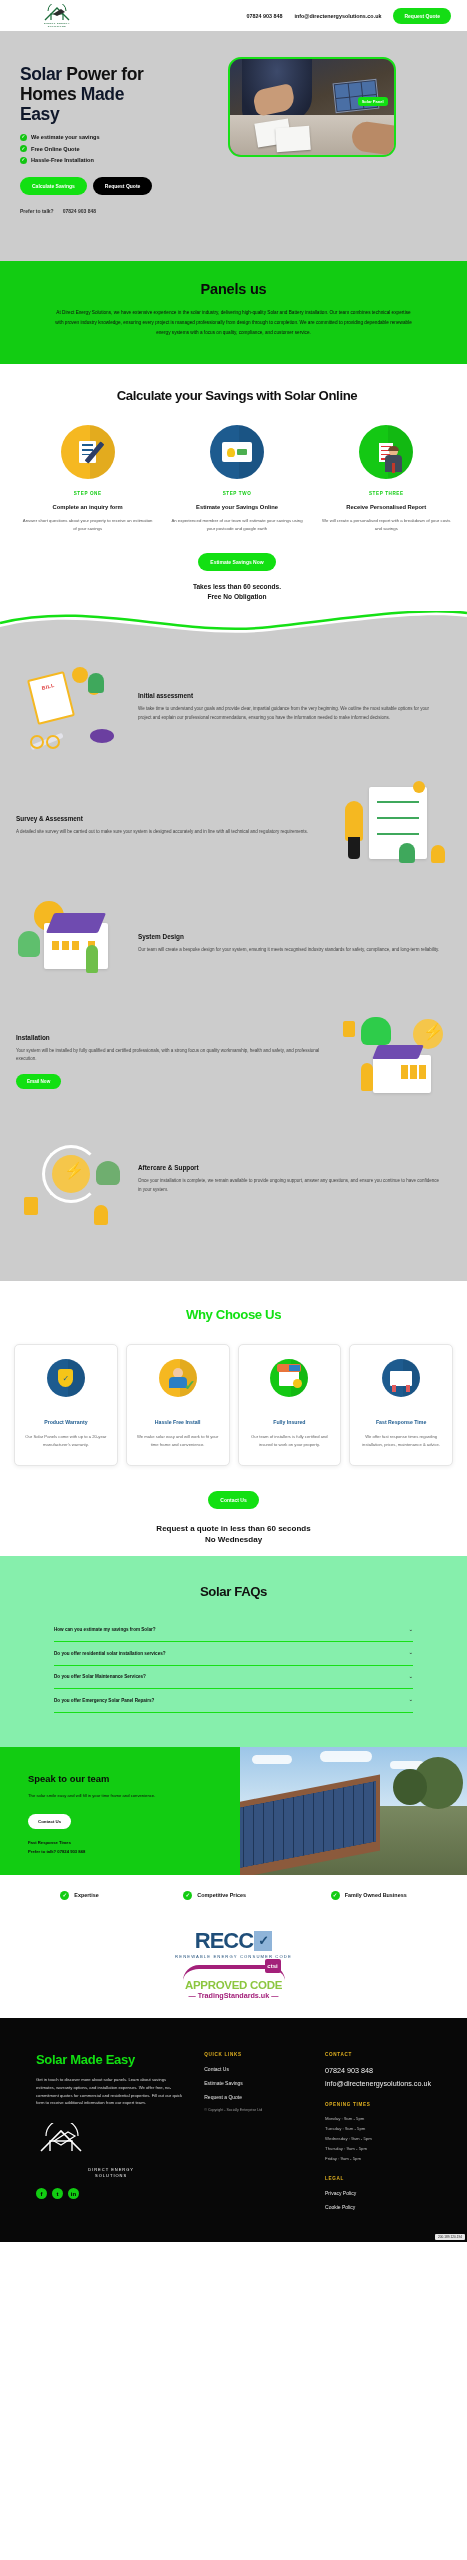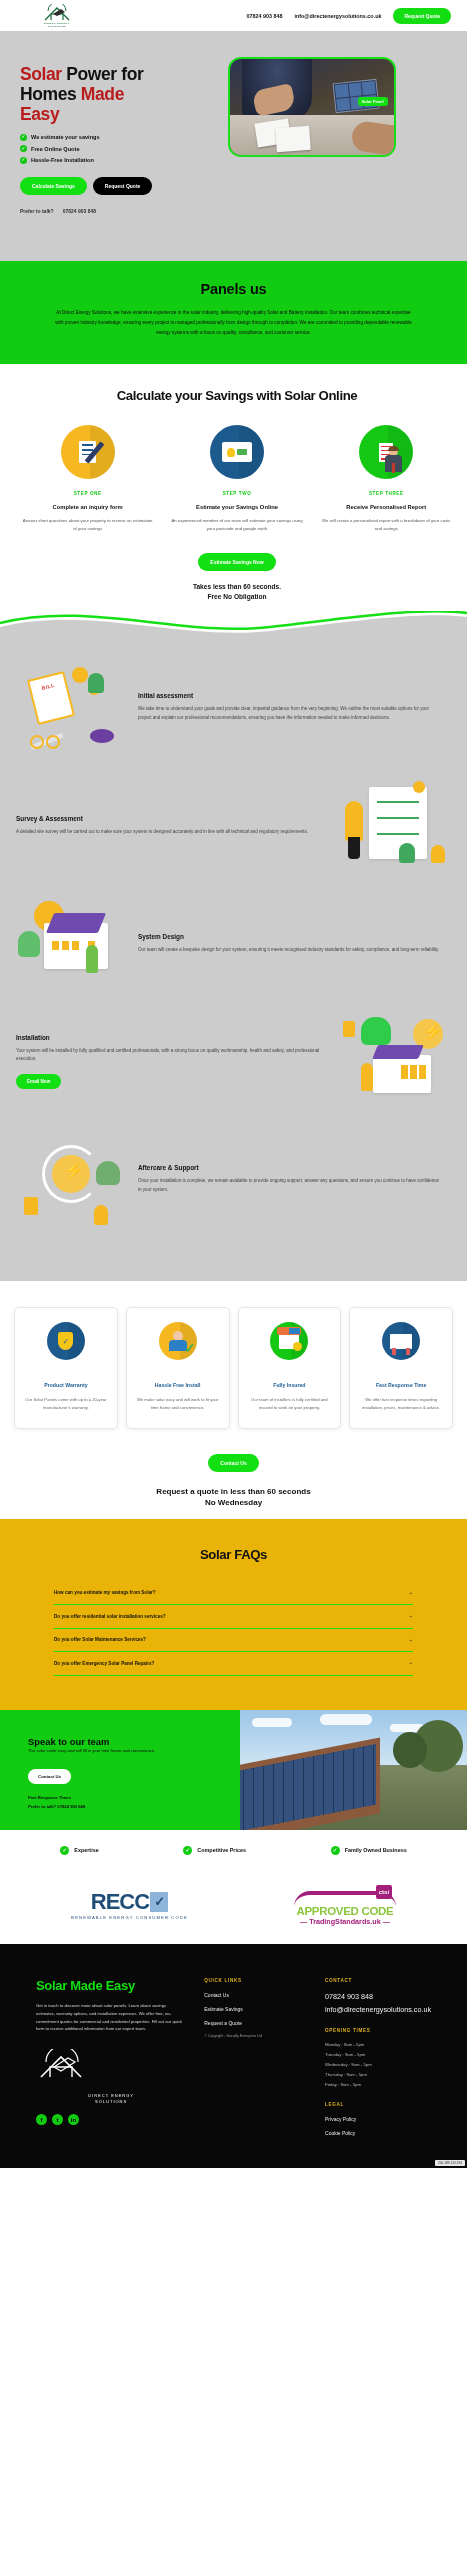--- a/index.html
+++ b/index.html
@@ -39,21 +39,21 @@
     padding: 22px 16px 28px 16px;
     display: flex;
     gap: 8px;
     min-height: 230px;
   }
   .hero-left { width: 148px; padding-left: 4px; padding-top: 12px; }
   .hero-title {
     font-size: 17.5px; font-weight: 700; line-height: 1.14; letter-spacing: -0.4px;
     color: #111; margin-bottom: 9px;
   }
-  .hero-title .g { color: #b91c1c; }
+  .hero-title .g { color: #0f172a; }
   .hero-list { list-style: none; margin-bottom: 13px; }
   .hero-list li {
     display: flex; align-items: center; gap: 4px;
     font-size: 5.6px; font-weight: 700; color: #111; margin-bottom: 4.5px;
   }
   .tick {
     width: 7px; height: 7px; border-radius: 50%; background: #12c512;
     display: inline-flex; align-items: center; justify-content: center;
     color: #fff; font-size: 4.6px; flex: none; line-height: 1;
   }
@@ -224,48 +224,48 @@
   .wc-hpan { position:absolute; top:-5px; right:-1px; width:11px; height:6px; background:#2b7fc4;}
   .wc-badge { position:absolute; bottom:-2px; right:-3px; width:9px;height:9px; border-radius:50%; background:#f5c518; z-index:4;}
   .wc-mon { width: 22px; height: 15px; background:#fff; border-radius:1px; position:relative; z-index:2;}
   .wc-mon i{position:absolute;width:4px;height:7px;background:#e05b5b;bottom:-6px;}
   .wc-title { font-size: 5.2px; font-weight: 700; color: #1d5b8f; margin-bottom: 8px; }
   .wc-desc { font-size: 4.2px; line-height: 1.8; color: #666; }
   .why-cta { margin-top: 22px; }
   .why-sub { margin-top: 14px; font-size: 8px; font-weight: 700; line-height: 1.45; }
 
   
-  .faq { background: #eab308; padding: 28px 54px 34px 54px; }
+  .faq { background: #86efac; padding: 28px 54px 34px 54px; }
   .faq h2 { text-align:center; font-size: 13.2px; font-weight: 700; letter-spacing: -0.4px; margin-bottom: 20px; }
   .faq-item { border-bottom: 1.4px solid #17e017; padding: 8px 0 9px 0; display: flex; align-items: center; }
   .faq-q { font-size: 4.6px; font-weight: 700; color: #111; flex: 1; }
   .faq-chev { font-size: 5.5px; color: #333; line-height: 1; }
 
   
   .speak { display: flex; min-height: 118px; }
   .speak-left { width: 240px; background: #12cc12; padding: 26px 20px 18px 28px; }
-  .speak-left h3 { font-size: 9.4px; font-weight: 700; color: #0a0a0a; margin-bottom: 0; }
+  .speak-left h3 { font-size: 9.4px; font-weight: 700; color: #0a0a0a; margin-bottom: 8px; }
   .speak-left p { font-size: 4.2px; color: #0d0d0d; line-height: 1.7; margin-bottom: 10px; }
   .btn-white { background:#fff; color:#111; border:none; border-radius:40px; font-size:4.4px; font-weight:700; padding:5px 10px; cursor:pointer; font-family:"Liberation Sans", sans-serif;}
   .speak-meta { font-size: 4.2px; font-weight: 700; color:#0d0d0d; margin-top: 10px; line-height: 2.1;}
   .speak-right { flex: 1; position: relative; overflow: hidden; background: linear-gradient(180deg,#b9d8ef 0%, #cfe4f3 40%, #7c8b63 41%, #5d6b46 100%); }
   .sr-sky { position:absolute; top:0; left:0; right:0; height: 46%; background: linear-gradient(180deg,#9cc6e8 0%, #cfe4f3 100%);}
   .sr-cloud { position:absolute; background: rgba(255,255,255,.85); border-radius: 20px; }
   .sr-roof { position:absolute; left:-10px; top: 42px; width: 150px; height: 76px; background:#8b5a3c; transform: skewY(-11deg);}
   .sr-panels { position:absolute; left:-6px; top: 48px; width: 142px; height: 60px; background:#2e4a78; transform: skewY(-11deg);
     background-image: repeating-linear-gradient(90deg, #35527f 0 9px, #1e3557 9px 10px), repeating-linear-gradient(0deg, #35527f 0 11px, #1e3557 11px 12px);}
   .sr-tree { position:absolute; border-radius: 50%; background:#4f6b3a; }
 
   
   .badges { background: #fff; padding: 16px 18px; display: flex; justify-content: space-around; }
   .badge-it { display: flex; align-items: center; gap: 5px; font-size: 5.4px; font-weight: 700; color: #111;}
   .badge-tick { width: 9px; height: 9px; border-radius: 50%; background:#12cc12; color:#fff; font-size:5.5px; display:flex;align-items:center;justify-content:center;}
 
   
-  .accred { background: #fff; padding: 14px 18px 18px 18px; display: flex; justify-content: space-around; align-items: center; }
+  .accred { background: #fff; padding: 14px 18px 18px 18px; display: flex; justify-content: space-around; align-items: center; flex-direction: column; }
   .recc { text-align: center; }
   .recc-top { font-size: 22px; font-weight: 700; color: #1f4e79; letter-spacing: -1px; line-height: 1; display:flex; align-items:center; justify-content:center;}
   .recc-tick { display:inline-block; width: 18px; height: 20px; background:#8fb4d9; color:#1f4e79; font-size: 13px; line-height: 20px; margin-left: 1px;}
   .recc-sub { font-size: 4.2px; color: #1f4e79; letter-spacing: 1.1px; margin-top: 2px; }
   .tsi { text-align: center; position: relative; padding-top: 6px;}
   .tsi-arc { width: 102px; height: 16px; border-top: 4px solid #a3207a; border-radius: 60px 60px 0 0; margin: 0 auto -2px auto;}
   .tsi-main { font-size: 11.5px; font-weight: 700; color: #8cc63f; letter-spacing: -0.3px; line-height:1.1;}
   .tsi-sub { font-size: 7.2px; font-weight: 700; color: #a3207a; }
   .tsi-logo { position:absolute; right: 4px; top: 0; width: 16px; height: 14px; background:#a3207a; border-radius:2px; color:#fff; font-size:6px; text-align:center; line-height:14px; font-weight:700;}
 
@@ -529,20 +529,21 @@
         <div class="a-person" style="right:20px;bottom:0;width:14px;height:20px;"></div>
       </div>
       <div class="ttxt">
         <h3>Aftercare &amp; Support</h3>
         <p>Once your installation is complete, we remain available to provide ongoing support, answer any questions, and ensure you continue to have confidence in your system.</p>
       </div>
     </div>
   </div>
 
   <div class="why">
+    <h2>Why Choose Us</h2>
     <div class="why-grid">
 
       <div class="why-card">
         <div class="wc-icon wc-blue">
           <div class="si-shadow"></div>
             <div class="wc-shield">✓</div>
         </div>
         <div class="wc-title">Product Warranty</div>
         <div class="wc-desc">Our Solar Panels come with up to a 20-year manufacturer's warranty.</div>
       </div>

